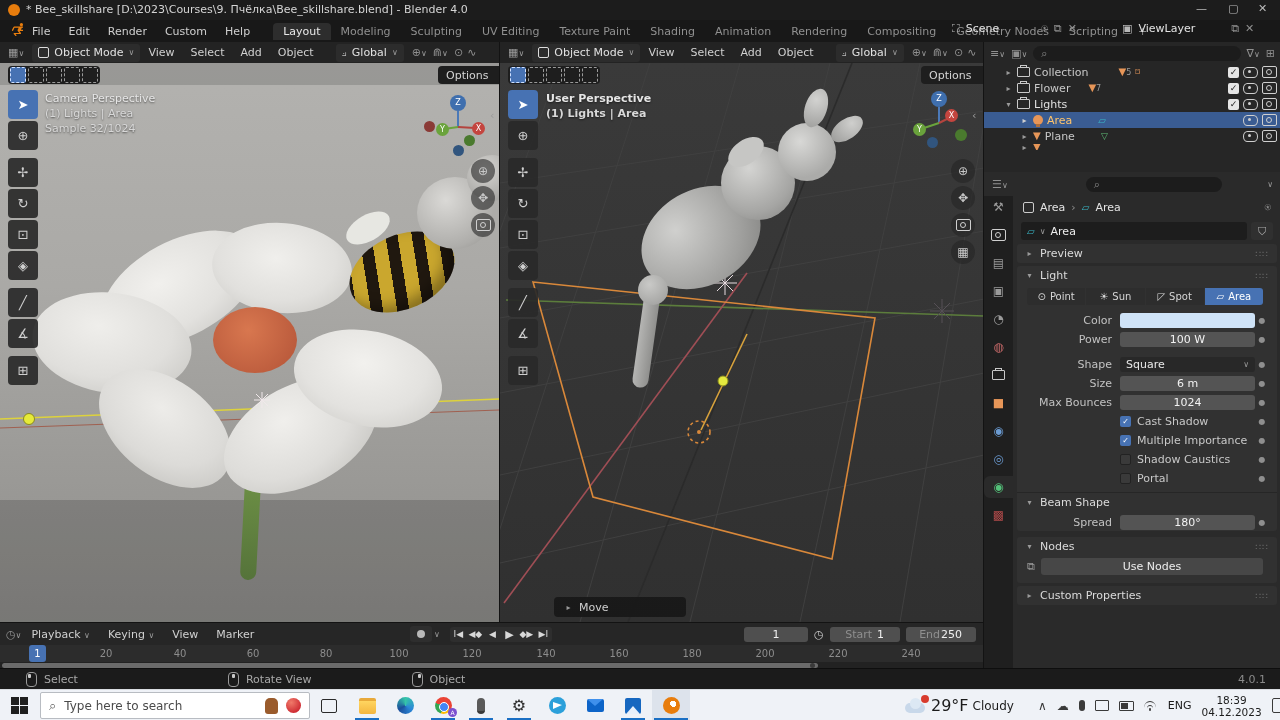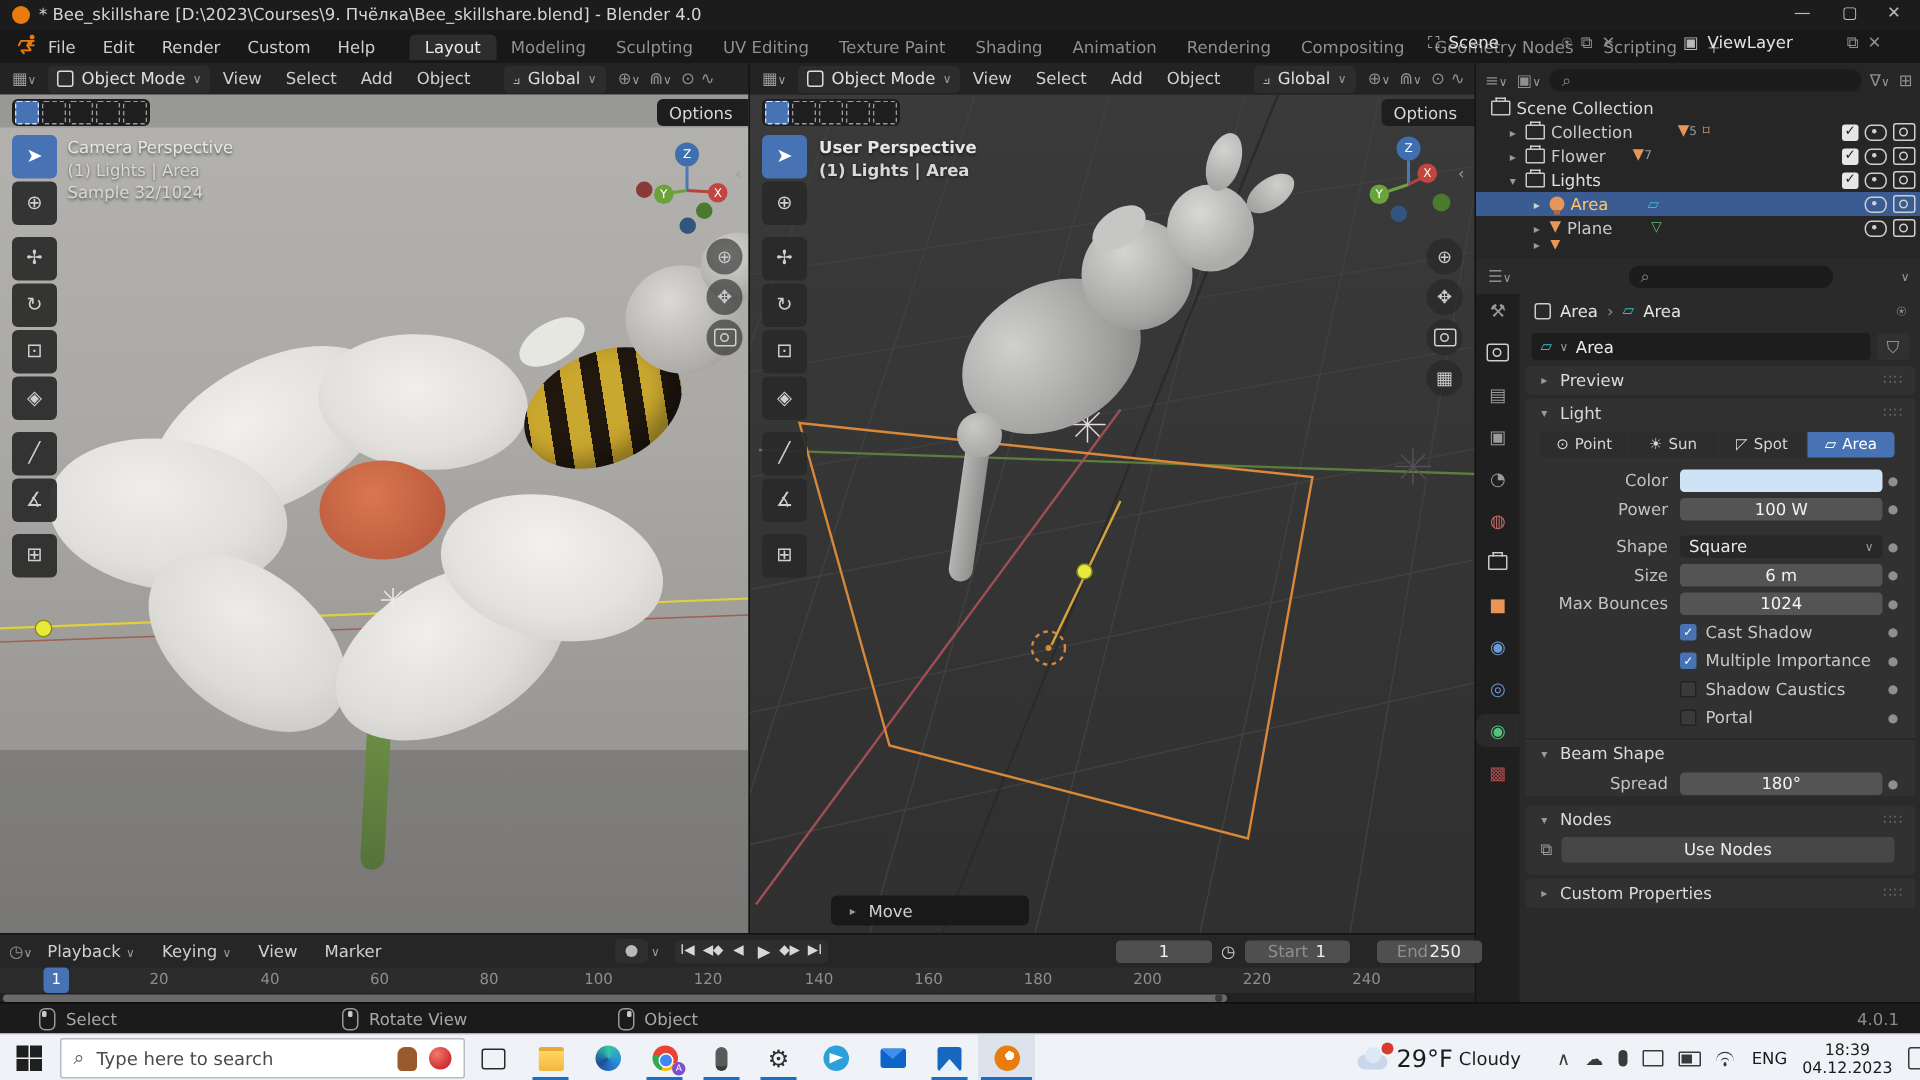--- a/index.html
+++ b/index.html
@@ -373,24 +373,20 @@
   <div class="abs outliner">
     <div class="row" style="height:22px;padding:0 6px;gap:6px;">
       <span class="ghost">≡<span class="caret">∨</span></span>
       <span class="ghost">▣<span class="caret">∨</span></span>
       <span class="searchbox" style="flex:1;">
           <span>⌕</span>
         </span>
       <span class="ghost">∇<span class="caret">∨</span></span>
       <span class="ghost">⊞</span>
     </div>
-    <div class="ol-row" style="padding-left:10px;">
-      <span class="i-box"></span>
-      <span style="color:#d8d8d8;">Scene Collection</span>
-    </div>
     <div class="ol-row" style="padding-left:20px;">
       <span class="tri">▸</span>
       <span class="i-box"></span>
       <span>Collection</span>
       <span class="i-meshtri" style="margin-left:26px;">▼<span class="badge-num">5</span></span>
       <span style="color:#e79658;font-size:9px;">⌑</span>
       <span style="margin-left:auto;margin-right:4px;display:flex;gap:4px;align-items:center;">
         <span class="i-chk">✓</span>
         <span class="i-eye"></span>
         <span class="i-cam"></span>
@@ -633,21 +629,21 @@
           <span class="tl-btn">▶Ⅰ</span>
         </span>
       </span>
       <span class="row" style="position:absolute;left:744px;gap:6px;">
         <span class="tl-field" style="width:64px;">1</span>
         <span style="color:#c9c9c9;">◷</span>
         <span class="tl-field" style="width:70px;gap:5px;">
             <span class="ghost">Start</span>
             <span>1</span>
           </span>
-        <span class="tl-field" style="width:70px;gap:1px;margin-left:12px;">
+        <span class="tl-field" style="width:70px;gap:1px;">
             <span class="ghost">End</span>
             <span>250</span>
           </span>
       </span>
     </div>
     <div class="abs" style="left:0;top:22px;width:983px;height:17px;background:#2c2c2c;">
       <span class="abs" style="left:29px;top:0;width:17px;height:17px;background:#4772b3;border-radius:3px;color:#fff;text-align:center;line-height:17px;font-size:10px;">1</span>
       <span class="tick" style="left:106px;">20</span>
       <span class="tick" style="left:180px;">40</span>
       <span class="tick" style="left:253px;">60</span>

